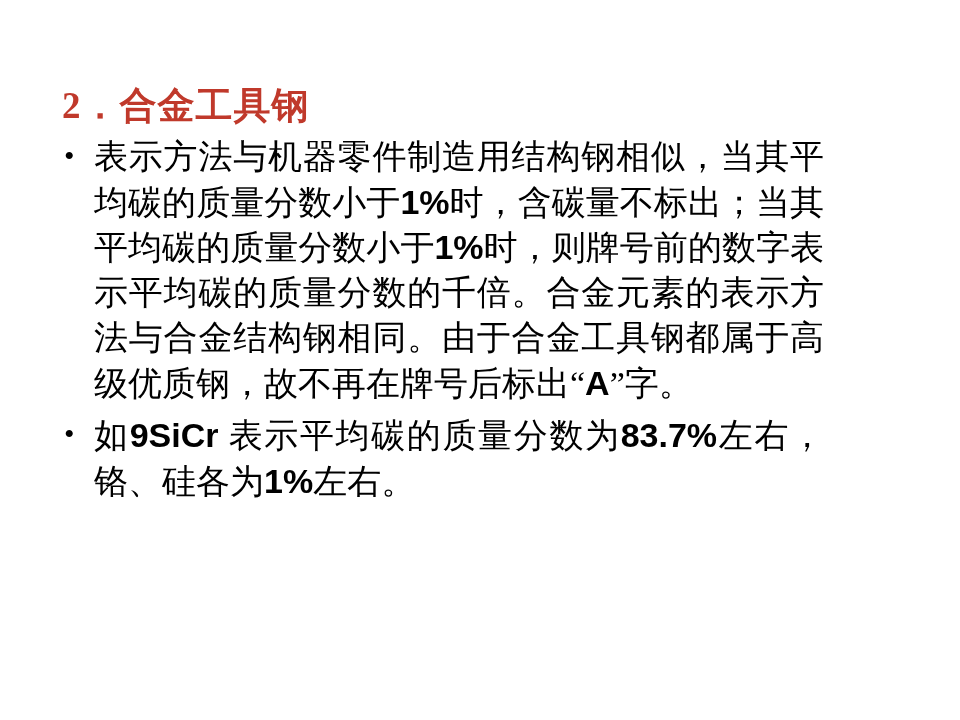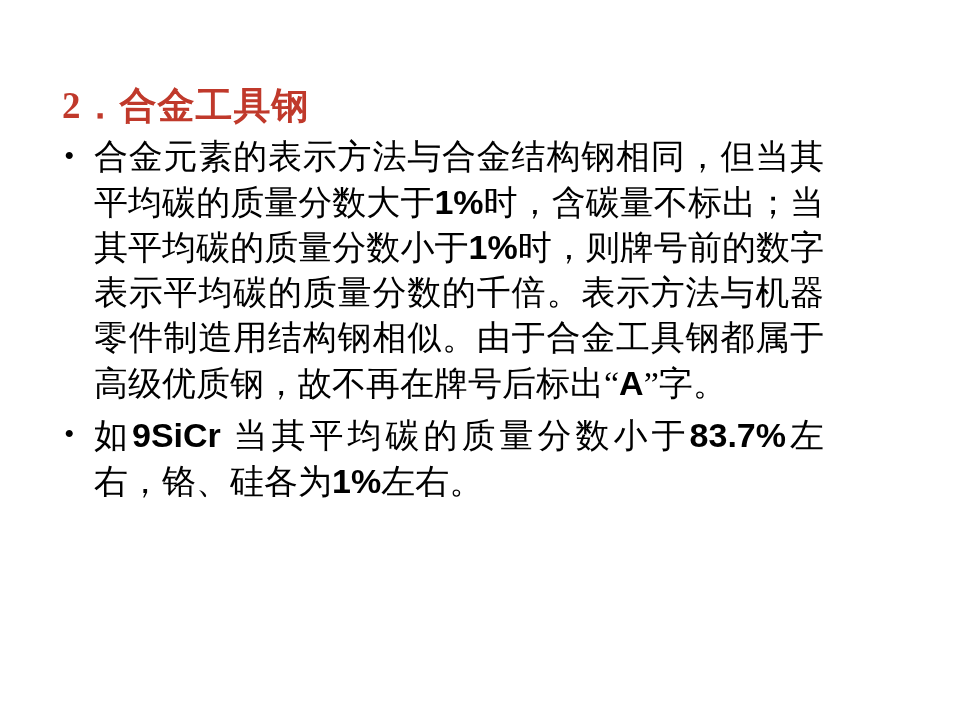--- a/index.html
+++ b/index.html
@@ -63,20 +63,20 @@
 </style>
 </head>
 <body>
 
 <div class="slide">
   <div class="slide-title">2．合金工具钢</div>
 
   <ul class="bullets">
     <li class="bullet">
       <span class="dot">•</span>
-      <span class="para"><span>合金元素的表示方法与合金结构钢相同，但当其平均碳的质量分数大于</span><b>1%</b><span>时，含碳量不标出；当其平均碳的质量分数小于</span><b>1%</b><span>时，则牌号前的数字表示平均碳的质量分数的千倍。表示方法与机器零件制造用结构钢相似。由于合金工具钢都属于高级优质钢，故不再在牌号后标出“</span><b>A</b><span>”字。</span></span>
+      <span class="para"><span>表示方法与机器零件制造用结构钢相似，当其平均碳的质量分数小于</span><b>1%</b><span>时，含碳量不标出；当其平均碳的质量分数小于</span><b>1%</b><span>时，则牌号前的数字表示平均碳的质量分数的千倍。合金元素的表示方法与合金结构钢相同。由于合金工具钢都属于高级优质钢，故不再在牌号后标出“</span><b>A</b><span>”字。</span></span>
     </li>
     <li class="bullet">
       <span class="dot">•</span>
-      <span class="para"><span>如</span><b>9SiCr</b><span> 当其平均碳的质量分数小于</span><b>83.7%</b><span>左右，铬、硅各为</span><b>1%</b><span>左右。</span></span>
+      <span class="para"><span>如</span><b>9SiCr</b><span> 表示平均碳的质量分数为</span><b>83.7%</b><span>左右，铬、硅各为</span><b>1%</b><span>左右。</span></span>
     </li>
   </ul>
 </div>
 
 </body></html>

